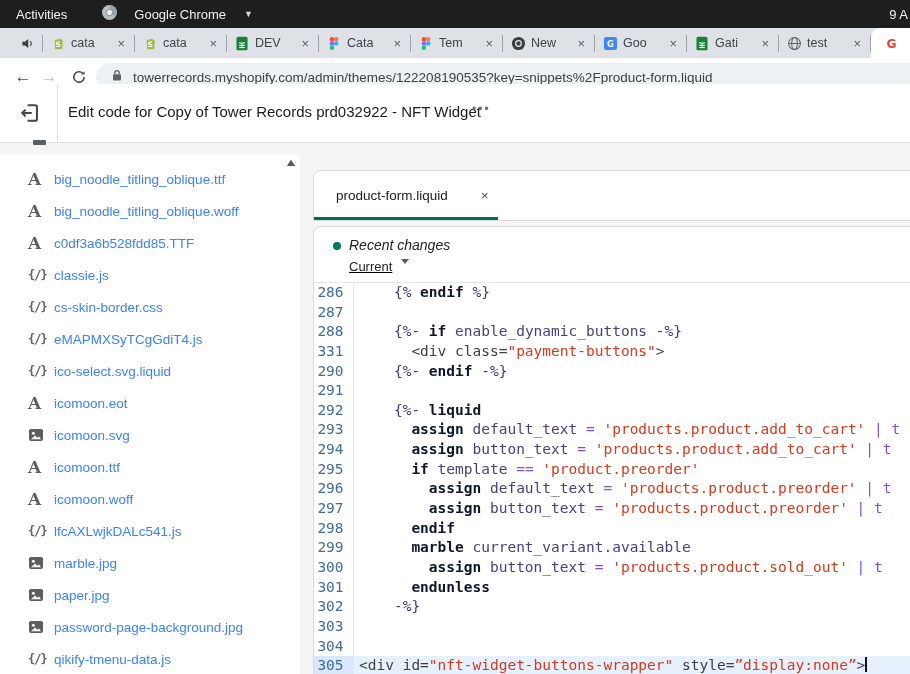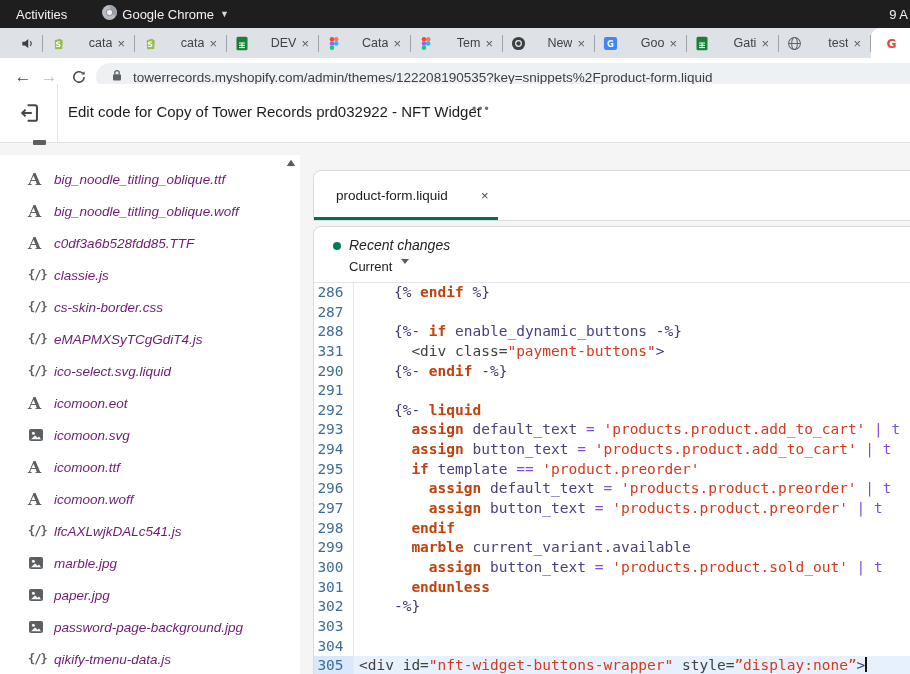--- a/index.html
+++ b/index.html
@@ -3,32 +3,32 @@
 <meta charset="utf-8">
 <style>
   * { margin:0; padding:0; box-sizing:border-box; }
   html,body { width:910px; height:674px; overflow:hidden; background:#f5f5f6;
     font-family:"Liberation Sans", sans-serif; position:relative; }
 
   
   .gnome-bar { position:absolute; left:0; top:0; width:910px; height:28px; background:#1e1e1e;
     display:flex; align-items:center; color:#f2f2f2; font-size:13px; }
   .gnome-activities { margin-left:10px; padding:2px 6px; cursor:pointer; }
-  .gnome-appmenu { display:flex; align-items:center; gap:4px; margin-left:28px; cursor:pointer; }
+  .gnome-appmenu { display:flex; align-items:center; gap:16px; margin-left:28px; cursor:pointer; }
   .gnome-caret { font-size:9px; color:#d8d8d8; margin-left:2px; }
   .gnome-clock { position:absolute; right:2px; white-space:nowrap; }
 
   
   .tabstrip { position:absolute; left:0; top:28px; width:910px; height:30px; background:#dee1e6;
     display:flex; align-items:center; padding-left:20px; }
   .speaker { width:16px; height:16px; margin-right:7px; display:flex; align-items:center; }
   .tsep { width:1px; height:17px; background:#9da3a8; flex:0 0 1px; }
   .btab { width:91px; height:30px; display:flex; align-items:center; padding:0 7px; cursor:pointer; flex:0 0 91px; }
   .btab .fav { width:16px; height:16px; flex:0 0 16px; display:flex; align-items:center; justify-content:center; }
-  .btab .ttl { flex:1; font-size:12.5px; color:#3f4347; margin:0 3px 0 5px; overflow:hidden; white-space:nowrap;text-align:right; }
+  .btab .ttl { flex:1; font-size:12.5px; color:#3f4347; margin:0 3px 0 5px; overflow:hidden; white-space:nowrap; }
   .btab .cls { font-size:13px; color:#5a5e62; padding:0 2px; }
   .btab.active { background:#ffffff; border-radius:9px 9px 0 0; flex:0 0 60px; width:60px; padding-left:12px; }
 
   
   .urlbar { position:absolute; left:0; top:58px; width:910px; height:38px; background:#ffffff;
     border-bottom:1px solid #d8dade; display:flex; align-items:center; }
   .navbtn { font-size:17px; color:#494c50; width:26px; text-align:center; cursor:pointer; }
   .navbtn.disabled { color:#b9bdc1; cursor:default; }
   .nav-back{ margin-left:10px; } .nav-reload{ margin-left:4px; display:flex; justify-content:center;}
   .omnibox { position:absolute; left:96px; top:5px; height:28px; width:830px; background:#eef1f3;
@@ -44,52 +44,52 @@
   .hdr-dots { position:absolute; left:468px; top:14px; font-size:12px; letter-spacing:2px;
     color:#6d7175; cursor:pointer; padding:4px; }
 
   
   .sidebar { position:absolute; left:0; top:155px; width:300px; height:519px; background:#ffffff; }
   .file-row { position:relative; height:32px; display:flex; align-items:center; cursor:pointer; }
   .file-rows { padding-top:8px; }
   .file-ic { width:26px; margin-left:28px; flex:0 0 26px; display:flex; align-items:center; }
   .ic-font { font-family:"DejaVu Serif", serif; font-weight:bold; font-size:17px; color:#5b5f62; }
   .ic-code { font-family:"DejaVu Sans Mono", monospace; font-weight:bold; font-size:12px; color:#5b5f62; letter-spacing:-1px; }
-  .file-label { font-size:13.5px; color:#701a75; white-space:nowrap;font-style:italic; }
+  .file-label { font-size:13.5px; color:#3b82f6; white-space:nowrap; }
   .partial-icon { position:absolute; left:33px; top:140px; width:13px; height:5px; background:#5b5f62; border-radius:1px; }
   .sb-scroll-up { position:absolute; left:287px; top:160px; width:0; height:0;
     border-left:4.5px solid transparent; border-right:4.5px solid transparent; border-bottom:6px solid #595d61; cursor:pointer; }
 
   
   .card { position:absolute; left:313px; width:600px; background:#ffffff;
     border:1px solid #d9dbde; border-radius:8px 0 0 0; }
   .card-tabs { top:170px; height:51px; }
   .etab-label { position:absolute; left:22px; top:17px; font-size:13.5px; color:#1a1c1d; cursor:pointer; }
   .etab-close { position:absolute; left:163px; top:15px; font-size:13px; color:#44474a; cursor:pointer; padding:2px 4px; }
   .etab-underline { position:absolute; left:0; bottom:0; width:184px; height:3px; background:#006e52; }
 
   .card-editor { top:226px; height:460px; }
   .recent-hdr { height:56px; border-bottom:1px solid #e3e5e7; position:relative; }
   .recent-dot { position:absolute; left:19px; top:15px; width:8px; height:8px; border-radius:50%; background:#007a5c; }
   .recent-label { position:absolute; left:35px; top:10px; font-size:14px; color:#202223;font-style:italic; }
-  .current-wrap { position:absolute; left:35px; top:32px; display:flex; align-items:flex-start; gap:9px; cursor:pointer; }
+  .current-wrap { position:absolute; left:35px; top:32px; display:flex; align-items:flex-start; gap:9px; cursor:pointer;text-decoration:underline; }
   .current-label { font-size:13px; color:#202223; }
   .current-caret { width:0; height:0; border-left:4.5px solid transparent; border-right:4.5px solid transparent;
     border-top:5px solid #5c5f62; }
 
   
   .code-area { position:relative; width:100%; overflow:hidden;
     font-family:"DejaVu Sans Mono", monospace; font-size:14.5px; }
   .code-row { display:flex; height:19.65px; line-height:19.65px; white-space:pre; }
   .gutter { flex:0 0 39px; text-align:center; padding-right:6px; color:#3e6d9b; }
   .code-text { flex:1; border-left:1px solid #e8e9eb; padding-left:5px; overflow:hidden; }
   .code-row.active-line { background:#e7f1fd; }
   .code-row.active-line .gutter { background:#d9e8fa; }
   .tk-br { color:#3f3c6d; }
-  .tk-kw { color:#c2410c; font-weight:bold; }
+  .tk-kw { color:#0f172a; font-weight:bold; }
   .tk-id { color:#474180; }
   .tk-op { color:#7e4fd6; }
   .tk-str{ color:#d6391c; }
   .tk-htm{ color:#404040;text-align:right; }
   .caret-cursor { display:inline-block; width:2px; height:15px; background:#141414; vertical-align:-2px; }
 </style>
 </head>
 <body>
 
 <div class="gnome-bar">

